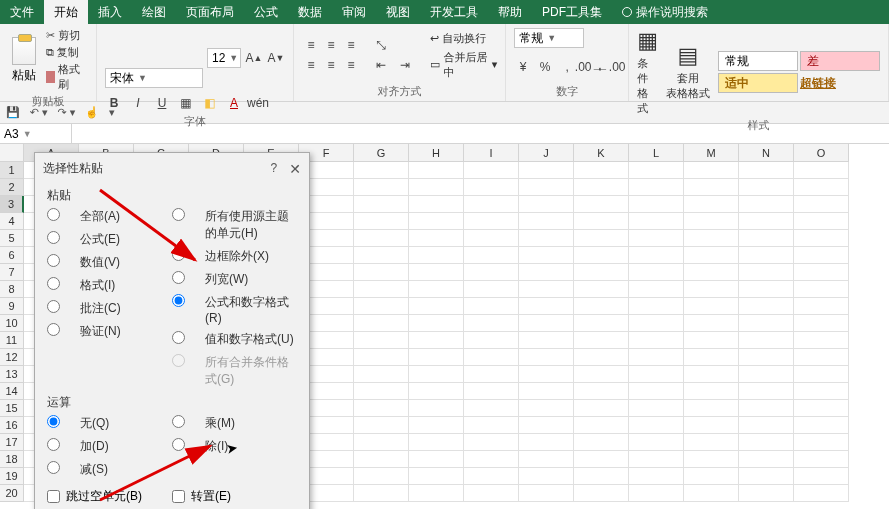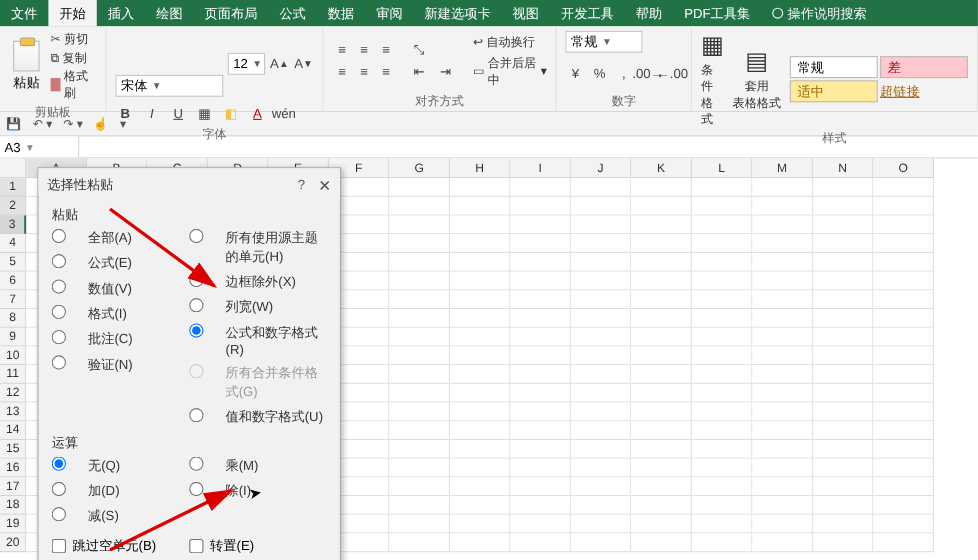--- a/index.html
+++ b/index.html
@@ -105,21 +105,20 @@
 
 <div class="titlebar">
   <div class="tab">文件</div>
   <div class="tab active">开始</div>
   <div class="tab">插入</div>
   <div class="tab">绘图</div>
   <div class="tab">页面布局</div>
   <div class="tab">公式</div>
   <div class="tab">数据</div>
   <div class="tab">审阅</div>
-  <div class="tab">新建选项卡</div>
   <div class="tab">视图</div>
   <div class="tab">开发工具</div>
   <div class="tab">帮助</div>
   <div class="tab">PDF工具集</div>
   <div class="tell">
     <span class="bulb"></span>
     <span>操作说明搜索</span>
   </div>
 </div>
 
@@ -240,21 +239,21 @@
       <div class="style-btn">
         <span style="font-size:22px;">▤</span>
         <span style="white-space:pre; text-align:center;">套用
 表格格式</span>
       </div>
       <div class="style-cells">
         <div style="display:flex; gap:2px;">
           <div class="style-cell sc-normal">常规</div>
           <div class="style-cell sc-bad">差</div>
         </div>
-        <div style="display:flex; gap:2px; align-items:center;">
+        <div style="display:flex; gap:2px; align-items:center;font-weight:bold;">
           <div class="style-cell sc-ok">适中</div>
           <span class="link">超链接</span>
         </div>
       </div>
     </div>
     <div class="group-label">样式</div>
   </div>
 </div>
 
 <div class="qat">
@@ -702,27 +701,27 @@
             <span>边框除外(X)</span>
           </label>
           <label class="radio">
             <input type="radio" name="paste" style="">
             <span>列宽(W)</span>
           </label>
           <label class="radio">
             <input type="radio" name="paste" checked="" style="">
             <span>公式和数字格式(R)</span>
           </label>
+          <label class="radio">
+            <input type="radio" name="paste" style="">
+            <span>值和数字格式(U)</span>
+          </label>
           <label class="radio disabled">
             <input type="radio" name="paste" disabled="" style="">
             <span>所有合并条件格式(G)</span>
-          </label>
-          <label class="radio">
-            <input type="radio" name="paste" style="">
-            <span>值和数字格式(U)</span>
           </label>
         </div>
     </div>
     <div class="section">运算</div>
     <div class="opts">
       <div class="col" id="op-left">
           <label class="radio">
             <input type="radio" name="op" checked="" style="">
             <span>无(Q)</span>
           </label>

